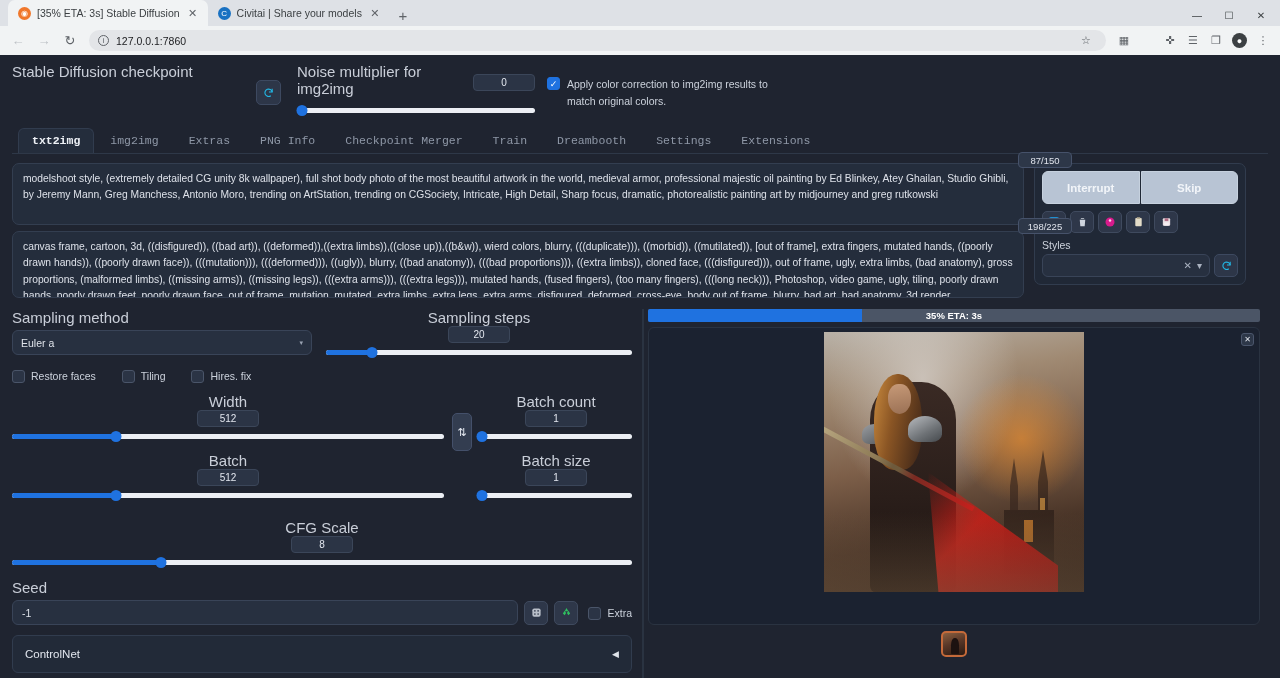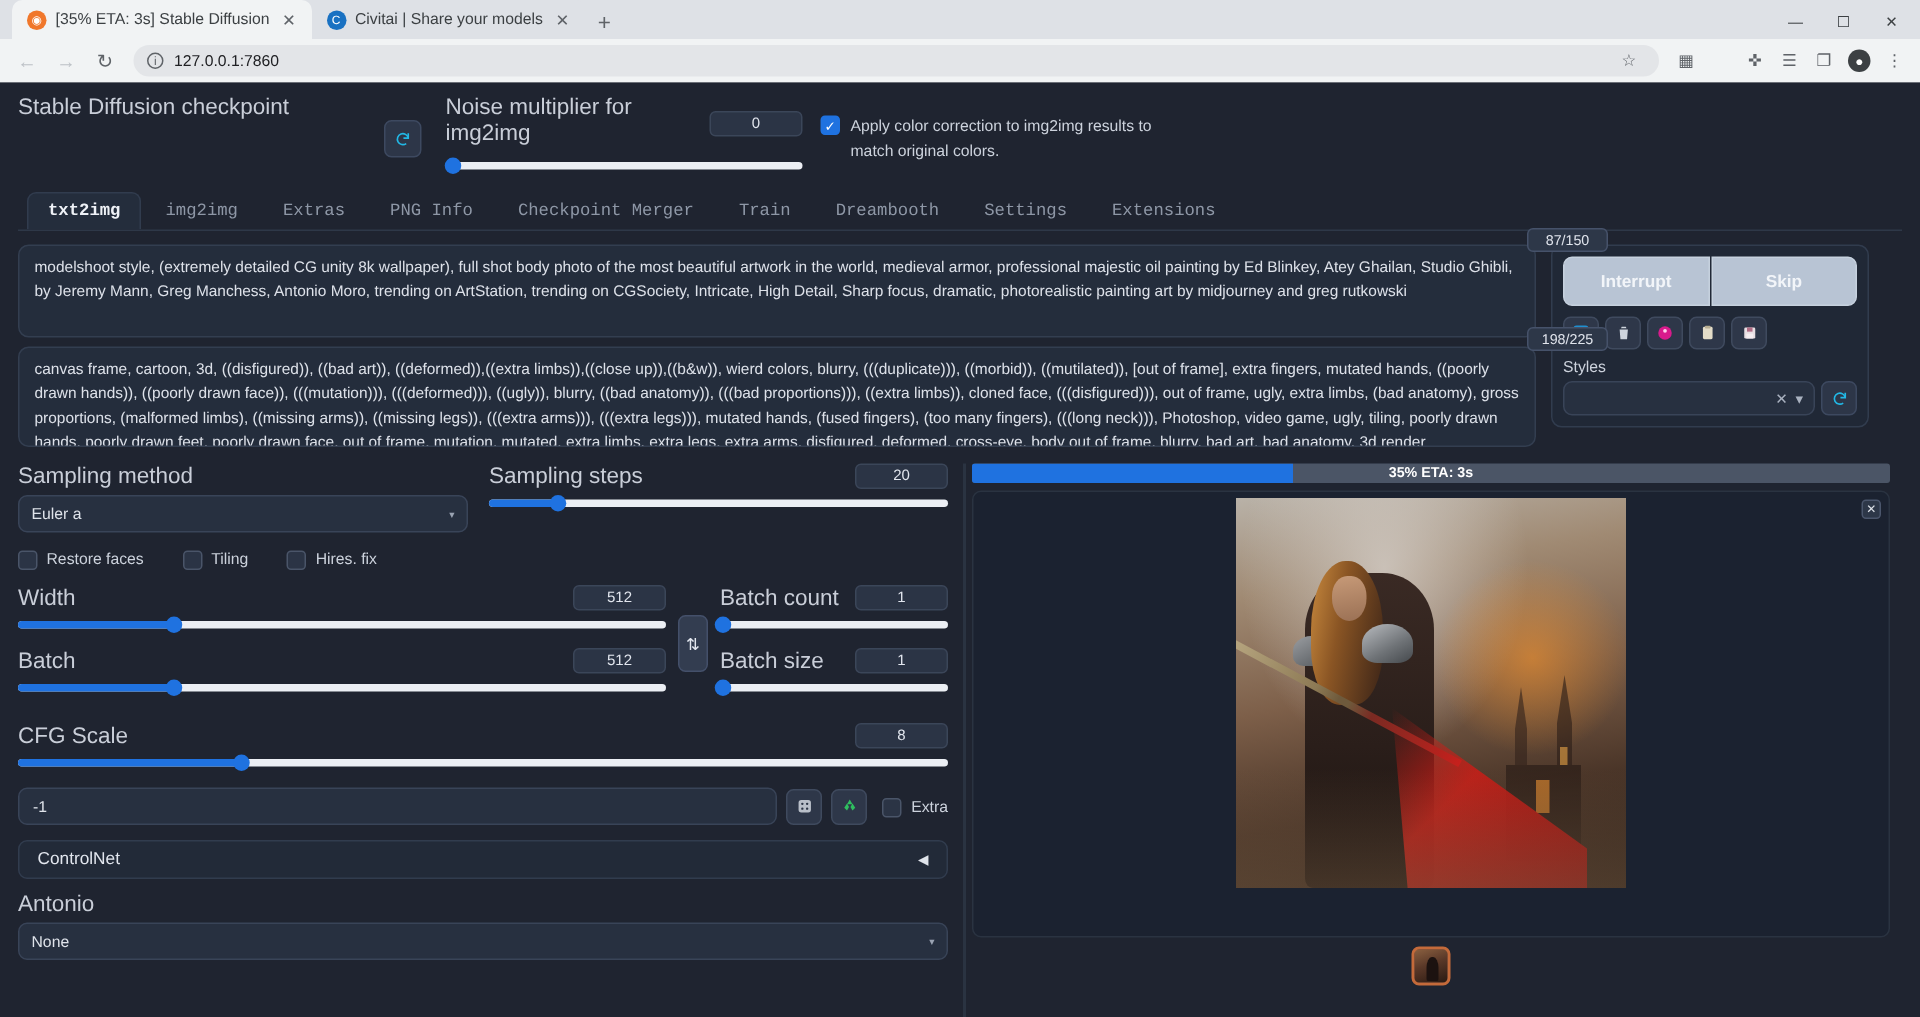--- a/index.html
+++ b/index.html
@@ -243,21 +243,21 @@
 
   
   .lower { display: flex; gap: 0; margin-top: 11px; }
   .settings-col { width: 626px; padding-right: 6px; }
   .divider-v { width: 2px; background: #2a3341; margin: 0 4px; }
   .result-col { width: 612px; }
 
   .row2 { display: flex; gap: 14px; }
   .samp-left { width: 300px; }
   .samp-right { flex: 1; }
-  .field-head { display: flex; align-items: center; margin-bottom: 3px; }
+  .field-head { display: flex; align-items: center; margin-bottom: 3px; flex-direction: column; }
   .field-head .lbl { flex: 1; margin-bottom: 0; }
 
   .checks-row { display: flex; gap: 26px; margin-top: 11px; align-items: center; }
   .chk-item { display: flex; align-items: center; gap: 6px; font-size: 10.5px; color: #ccd2dc; }
 
   .wh-block { display: flex; gap: 8px; margin-top: 10px; align-items: flex-start; }
   .wh-left { width: 432px; }
   .swap-sq {
     width: 20px; height: 38px; margin-top: 20px;
     background: #333d50; border: 1px solid #44506a;
@@ -279,21 +279,21 @@
   }
   .seed-sq {
     width: 24px; height: 24px; border-radius: 5px;
     background: #2e3749; border: 1px solid #3f4a5e;
     display: flex; align-items: center; justify-content: center;
     font-size: 11px;
   }
   .extra-chk { display: flex; align-items: center; gap: 6px; font-size: 10.5px; color: #ccd2dc; margin-left: 4px; justify-content: space-between; }
 
   .accordion {
-    margin-top: 10px; height: 26px;
+    margin-top: 10px; height: 38px;
     background: #222a38; border: 1px solid #313c4e;
     border-radius: 6px; display: flex; align-items: center;
     padding: 0 12px; font-size: 11.5px; color: #e2e6ee;
   }
   .accordion .acc-title { flex: 1; }
   .acc-arrow { font-size: 9px; color: #dfe3ea; }
 
   .script-block { margin-top: 8px; }
 
   
@@ -666,20 +666,21 @@
           <div class="numbox">8</div>
         </div>
         <div class="slider">
           <div class="track"></div>
           <div class="fill" style="width:24%"></div>
           <div class="knob" style="left:24%"></div>
         </div>
       </div>
 
       <div class="seed-block">
+        <span class="lbl">Seed</span>
         <div class="seed-row">
           <div class="seed-input">-1</div>
           <div class="seed-sq">
             <svg width="11" height="11" viewBox="0 0 24 24">
                 <rect x="3" y="3" width="18" height="18" rx="4" fill="#b9bfc9"></rect>
                 <circle cx="8.5" cy="8.5" r="1.7" fill="#2b3445"></circle>
                 <circle cx="15.5" cy="15.5" r="1.7" fill="#2b3445"></circle>
                 <circle cx="15.5" cy="8.5" r="1.7" fill="#2b3445"></circle>
                 <circle cx="8.5" cy="15.5" r="1.7" fill="#2b3445"></circle>
               </svg>

